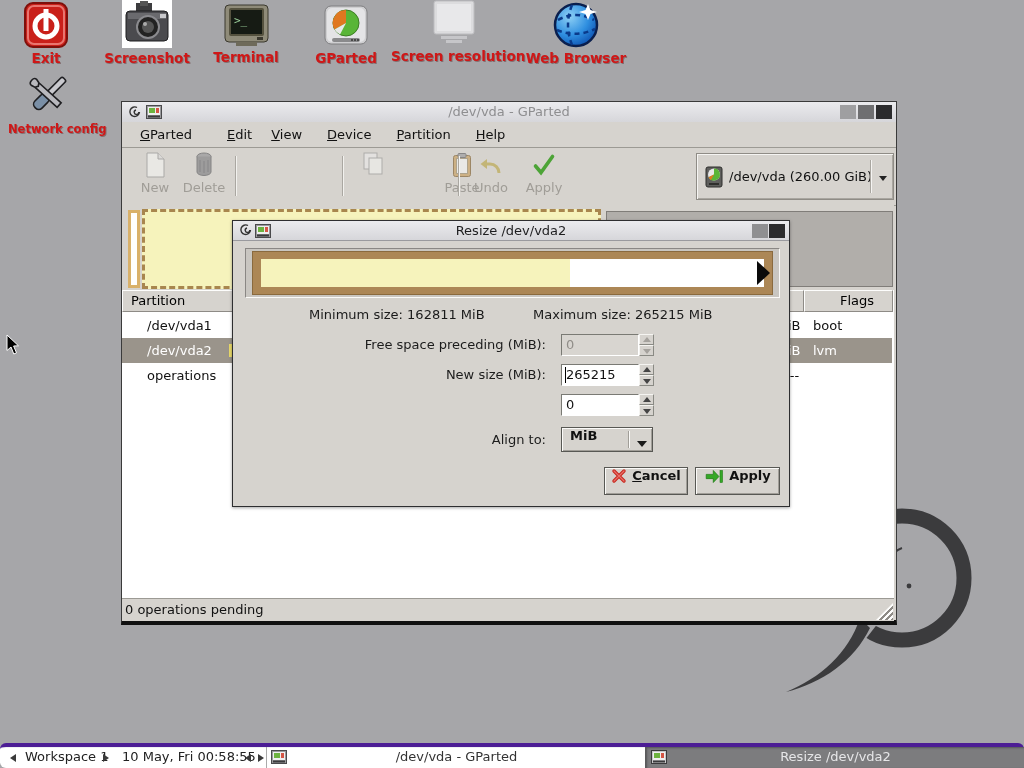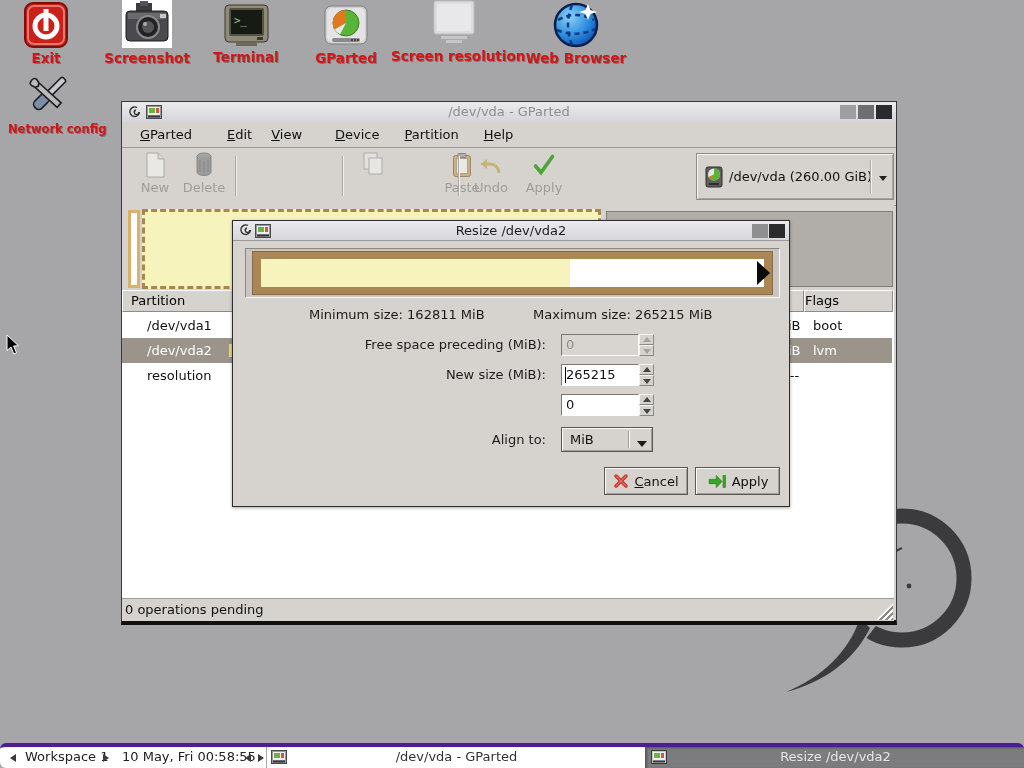--- a/index.html
+++ b/index.html
@@ -43,21 +43,21 @@
   .entry.dis{background:#d8d5d0;color:#908d88;}
   .spin{position:absolute;width:15px;height:22px;box-sizing:border-box;}
   .spin .sb{position:relative;width:15px;height:11px;background:#d6d3ce;box-sizing:border-box;
             border:1px solid #8a8a84;border-top-color:#f5f4f1;border-left-color:#f5f4f1;}
   .tri-up{width:0;height:0;border-left:4px solid transparent;border-right:4px solid transparent;border-bottom:5px solid #444;margin:2px auto 0;}
   .tri-dn{width:0;height:0;border-left:4px solid transparent;border-right:4px solid transparent;border-top:5px solid #444;margin:3px auto 0;}
   .dis .tri-up{border-bottom-color:#a5a29d;}
   .dis .tri-dn{border-top-color:#a5a29d;}
   .btn3d{position:absolute;box-sizing:border-box;background:#d6d3ce;border:1px solid #585854;
          box-shadow:inset 1px 1px 0 #fbfaf8, inset -1px -1px 0 #a19e98;
-         display:flex;align-items:center;justify-content:center;font-size:13px;color:#111;}
+         display:flex;justify-content:center;font-size:13px;color:#111;font-weight:bold;}
   
   #taskbar{position:absolute;left:0;bottom:0;width:1024px;height:21px;background:#ffffff;z-index:40;
            border-top:4px solid #4c1d95;box-shadow:inset 0 1px 0 #f0f0f2;font-size:13px;color:#222;border-radius:6px;}
   .tb-tri-l{width:0;height:0;border-top:4px solid transparent;border-bottom:4px solid transparent;border-right:6px solid #3a3a3a;}
   .tb-tri-r{width:0;height:0;border-top:4px solid transparent;border-bottom:4px solid transparent;border-left:6px solid #3a3a3a;}
 </style>
 </head>
 <body>
 
 <div id="screen">
@@ -180,21 +180,21 @@
       <div class="title-text" style="color:#8e8e90;">/dev/vda - GParted</div>
       <div class="wbtn" style="right:40px;background:#9f9fa1;"></div>
       <div class="wbtn" style="right:22px;background:#6f6f71;"></div>
       <div class="wbtn" style="right:4px;background:#2b2b2d;"></div>
     </div>
 
     <div class="menubar" style="top:20px;">
       <span class="menu-item acc">GParted</span>
       <span class="menu-item acc" style="margin-left:16px;">Edit</span>
       <span class="menu-item acc">View</span>
-      <span class="menu-item acc" style="margin-left:14px;">Device</span>
+      <span class="menu-item acc" style="margin-left:6px;">Device</span>
       <span class="menu-item acc" style="margin-left:6px;">Partition</span>
       <span class="menu-item acc" style="margin-left:6px;">Help</span>
     </div>
 
     <div class="toolbar" style="top:46px;">
       <div class="tbtn" style="left:12px;width:42px;">
         <div class="tic">
             <svg width="24" height="26" viewBox="0 0 24 26" opacity="0.6">
           <path d="M4 1h11l6 6v18H4z" fill="#f6f6f4" stroke="#8d8d8d"></path>
               <path d="M15 1v6h6" fill="#ddd" stroke="#8d8d8d"></path>
@@ -269,35 +269,35 @@
 
     <div class="abs" style="left:0;top:103px;width:772px;height:85px;background:#d6d3ce;border-bottom:1px solid #9c9a94;">
       <div class="abs" style="left: 6px; top: 5px; height: 78px; box-sizing: border-box; background: rgb(255, 255, 255); border: 3px solid rgb(217, 177, 106); width: 12px;"></div>
       <div class="abs" style="left: 20px; top: 4px; height: 80px; box-sizing: border-box; background: rgb(246, 243, 188); border: 3.5px dashed rgb(168, 134, 78); width: 459px;"></div>
       <div class="abs" style="left: 484px; top: 6px; height: 76px; box-sizing: border-box; background: rgb(177, 174, 170); border: 1px solid rgb(128, 125, 121); width: 287px;"></div>
     </div>
 
     <div class="abs" style="left:0;top:188px;width:772px;height:308px;background:#fff;">
       <div class="hcell" style="left:0;width:239px;padding-left:8px;">Partition</div>
       <div class="hcell" style="left:239px;width:443px;"></div>
-      <div class="hcell" style="left:682px;width:89px;text-align:left;padding-right:26px;box-sizing:border-box;">Flags</div>
+      <div class="hcell" style="left:682px;width:89px;text-align:right;padding-right:18px;box-sizing:border-box;">Flags</div>
 
       <div class="prow" style="top:23px;">
         <span style="position:absolute;left:25px;">/dev/vda1</span>
         <span style="position:absolute;left:666px;">iB</span>
         <span style="position:absolute;left:691px;">boot</span>
       </div>
       <div class="prow sel" style="top:48px;">
         <span style="position:absolute;left:25px;">/dev/vda2</span>
         <span style="position:absolute;left:107px;top:6px;width:5px;height:13px;background:#e8d96a;"></span>
         <span style="position:absolute;left:666px;">iB</span>
         <span style="position:absolute;left:691px;">lvm</span>
       </div>
       <div class="prow" style="top:73px;">
-        <span style="position:absolute;left:25px;">resolution</span>
+        <span style="position:absolute;left:25px;">operations</span>
         <span style="position:absolute;left:663px;">---</span>
       </div>
     </div>
 
     <div class="abs" style="left:0;top:496px;width:772px;height:22px;background:#d6d3ce;border-top:1px solid #9c9a94;">
       <span style="position:absolute;left:3px;top:3px;font-size:13px;color:#111;">0 operations pending</span>
       <div style="position:absolute;right:1px;bottom:1px;width:17px;height:17px;
                   background:repeating-linear-gradient(135deg,#fdfdfc 0 2px,#8e8b86 2px 4px);
                   clip-path:polygon(100% 0,100% 100%,0 100%);"></div>
     </div>

